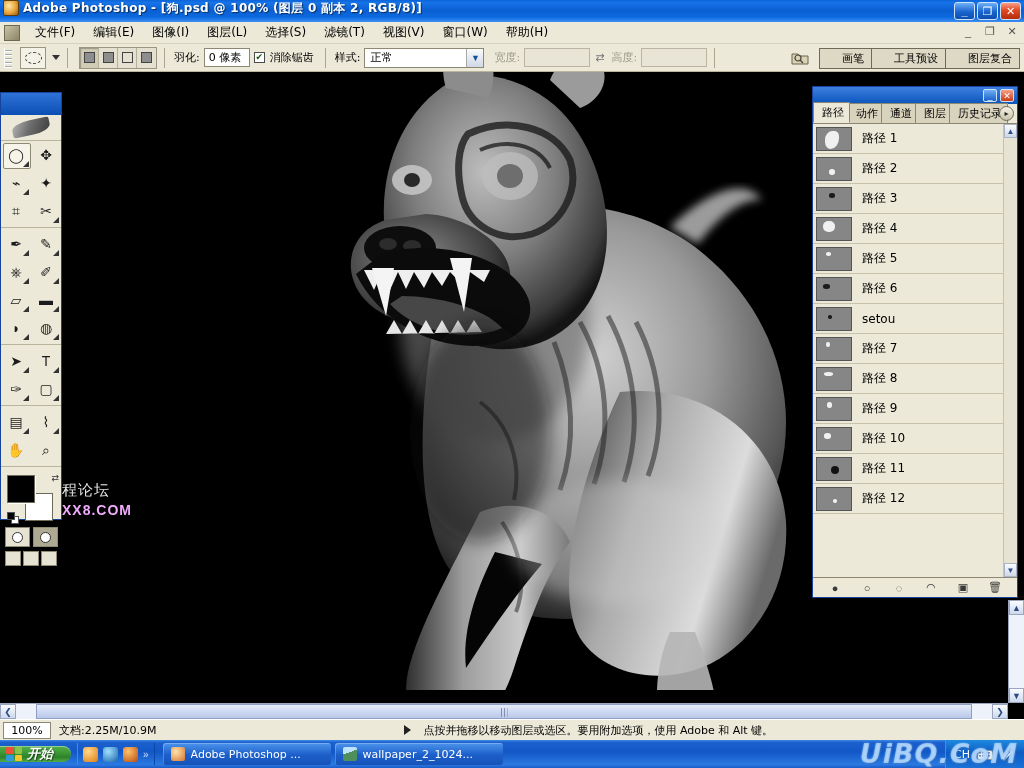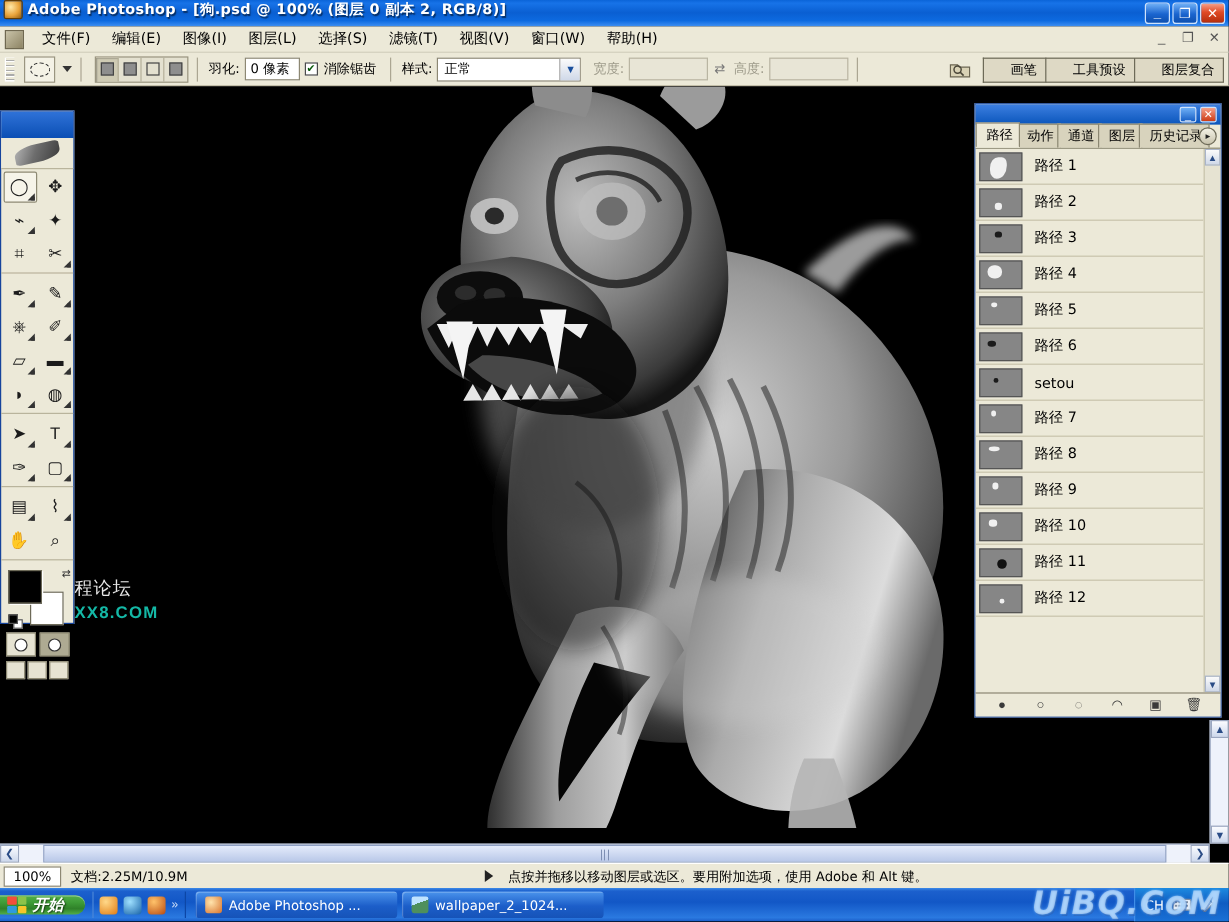--- a/index.html
+++ b/index.html
@@ -114,21 +114,21 @@
   .canvas{
     position:absolute;left:0;top:72px;width:1024px;height:618px;background:#000;overflow:hidden;
   }
   .dog-wrap{position:absolute;left:150px;top:0;width:700px;height:618px;}
   .wm-canvas{
     position:absolute;left:62px;top:365px;z-index:6;pointer-events:none;
     font-family:Liberation Sans, sans-serif;
     margin-top:44px;
   }
   .wm-line1{font-size:15px;color:#e6e6e6;letter-spacing:1px;}
-  .wm-line2{font-size:14px;color:#14b8a6;font-weight:bold;letter-spacing:1px;margin-top:2px;}
+  .wm-line2{font-size:14px;color:#f0abfc;font-weight:bold;letter-spacing:1px;margin-top:2px;}
 
   
   .toolbox{
     position:absolute;left:0;top:92px;width:62px;height:428px;
     background:#ece9d8;border:1px solid #16449c;z-index:10;
   }
   .tbx-head{height:22px;background:linear-gradient(180deg,#2f72d8,#0b4fb4);}
   .tbx-logo{
     height:26px;background:#ece9d8;border-bottom:1px solid #b9b49c;
     display:flex;align-items:center;justify-content:center;

